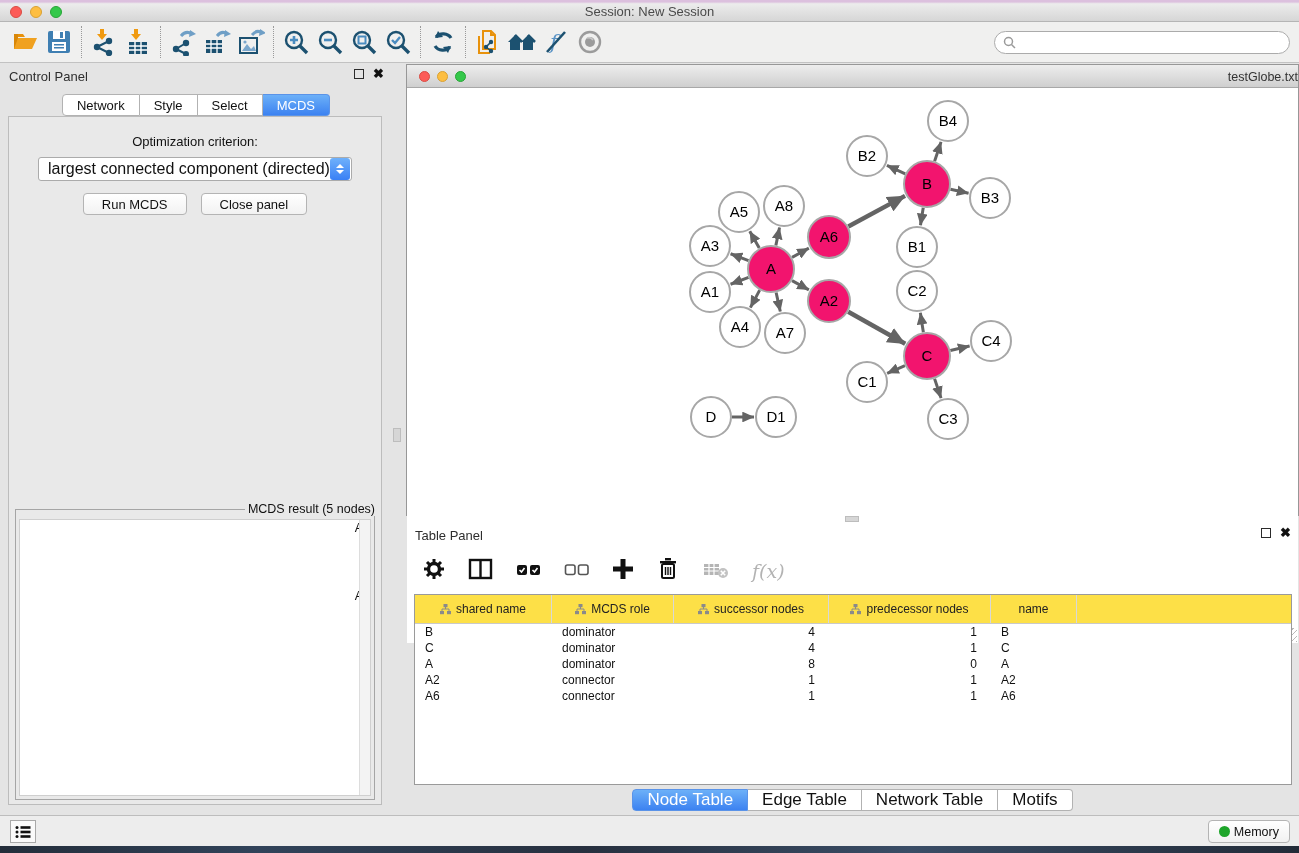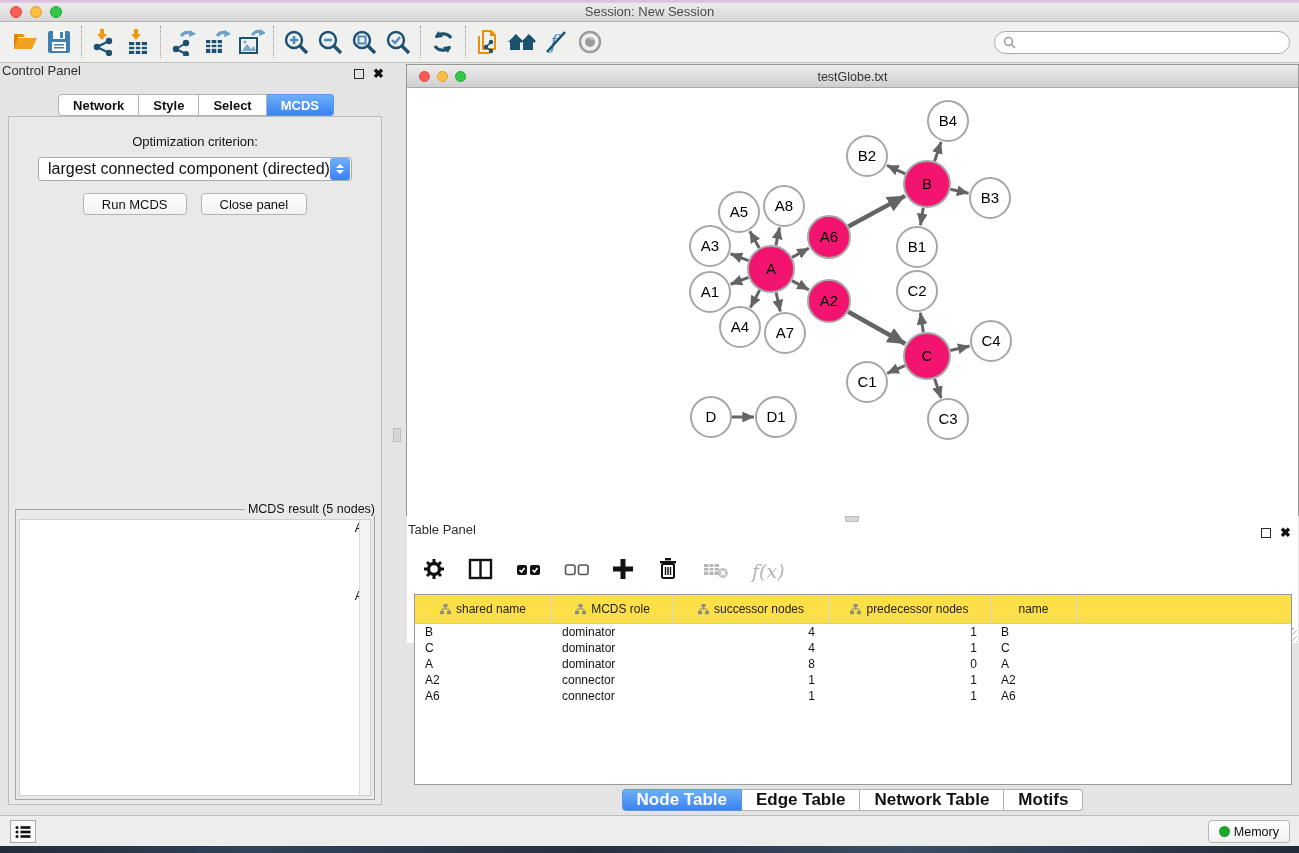--- a/index.html
+++ b/index.html
@@ -24,31 +24,31 @@
     background:#f0f0ef; border-bottom:1px solid #c2c2c2; display:flex; align-items:center;
     padding-left:8px; }
   .tbtn { width:34px; height:32px; display:flex; align-items:center; justify-content:center; }
   .sep { width:1px; height:32px; border-left:1px dotted #9a9a9a; margin:0 5px; }
   .searchbox { position:absolute; right:9px; top:9px; width:296px; height:23px;
     background:#fff; border:1px solid #ababab; border-radius:12px; display:flex;
     align-items:center; padding-left:8px; }
   .searchbox input { border:none; outline:none; flex:1; font-size:12px; background:transparent; }
 
   
-  .panel-head { height:26px; display:flex; font-size:13px;
-    color:#2e2e2e; padding:0 2px; position:relative; }
+  .panel-head { height:26px; display:flex; align-items:center; font-size:13px;
+    color:#2e2e2e; padding:0 9px; position:relative; }
   .panel-icons { position:absolute; right:8px; top:6px; display:flex; gap:9px; align-items:center; }
   .float-box { width:10px; height:10px; border:1.5px solid #2b2b2b; }
   .close-x { font-size:13px; font-weight:bold; color:#111; line-height:10px; }
 
   
   .control-panel { position:absolute; left:0; top:63px; width:392px; height:752px; }
   .cp-tabs { position:absolute; left:0; right:0; top:31px; display:flex; justify-content:center; }
   .tab { height:22px; padding:0 14px; background:#fff; border:1px solid #b2b2b2;
-    border-left:none; font-size:13px; color:#111; display:flex; align-items:center;font-weight:bold; }
+    border-left:none; font-size:13px; color:#111; display:flex; align-items:center; }
   .tab:first-child { border-left:1px solid #b2b2b2; border-radius:4px 0 0 4px; }
   .tab:last-child { border-radius:0 4px 4px 0; }
   .tab.selected { background:linear-gradient(#6cb0f8,#3c82f1); color:#fff; border-color:#5a93e8; }
   .cp-content { position:absolute; left:8px; right:10px; top:53px; bottom:10px;
     background:#e9e9e9; border:1px solid #bcbcbc; }
   .opt-label { margin-top:17px; text-align:center; font-size:13px; color:#111; }
   .criterion { margin:8px auto 0; width:314px; height:24px; background:#fff;
     border:1px solid #ababab; border-radius:3px; display:flex; align-items:center; position:relative; }
   .criterion .val { flex:1; font-size:16px; padding-left:9px; color:#111; }
   .stepper { width:20px; height:22px; margin-right:1px; border-radius:3px;
@@ -71,21 +71,21 @@
     background:#f3f3f3; border-left:1px solid #ddd; }
   .result-item { font-size:12.5px; color:#111; padding:1px 0 1px 5px; line-height:15px; }
 
   
   .network-window { position:absolute; left:406px; top:64px; width:893px; height:452px;
     background:#fff; border:1px solid #979797; }
   .nw-titlebar { height:23px; background:linear-gradient(#ededed,#cfcfcf);
     border-bottom:1px solid #a8a8a8; position:relative; }
   .nw-titlebar .lights { top:6px; left:12px; gap:7px; }
   .nw-titlebar .light { width:11px; height:11px; }
-  .nw-title { position:absolute; left:0; right:0; top:5px; text-align:center;
+  .nw-title { position:absolute; left:0; right:0; top:5px; text-align:right;
     font-size:12.5px; color:#333; }
   .nw-canvas { position:relative; width:100%; height:555px; background:#fff; }
   .resize-grip { position:absolute; right:1px; bottom:1px; width:14px; height:14px;
     background:repeating-linear-gradient(135deg, transparent 0 3px, #b9b9b9 3px 4px); }
   .v-scroll-indicator { position:absolute; left:393px; top:428px; width:8px; height:14px;
     background:#d6d6d6; border:1px solid #bdbdbd; }
   .h-scroll-indicator { position:absolute; left:845px; top:516px; width:14px; height:6px;
     background:#d6d6d6; border:1px solid #bdbdbd; }
 
   

